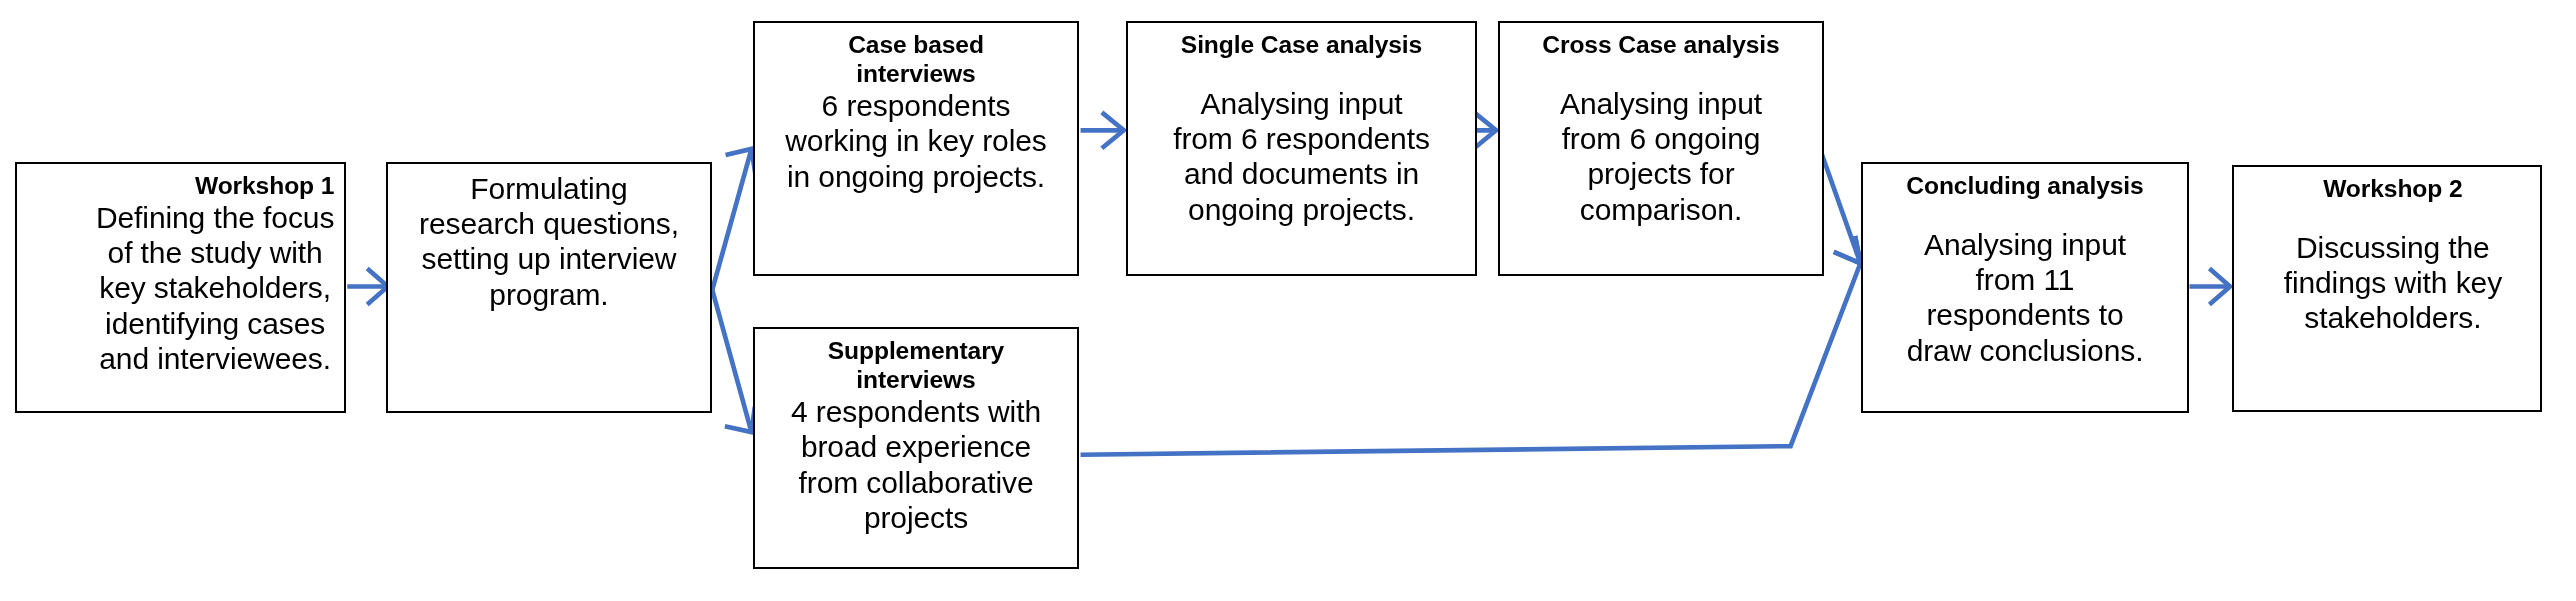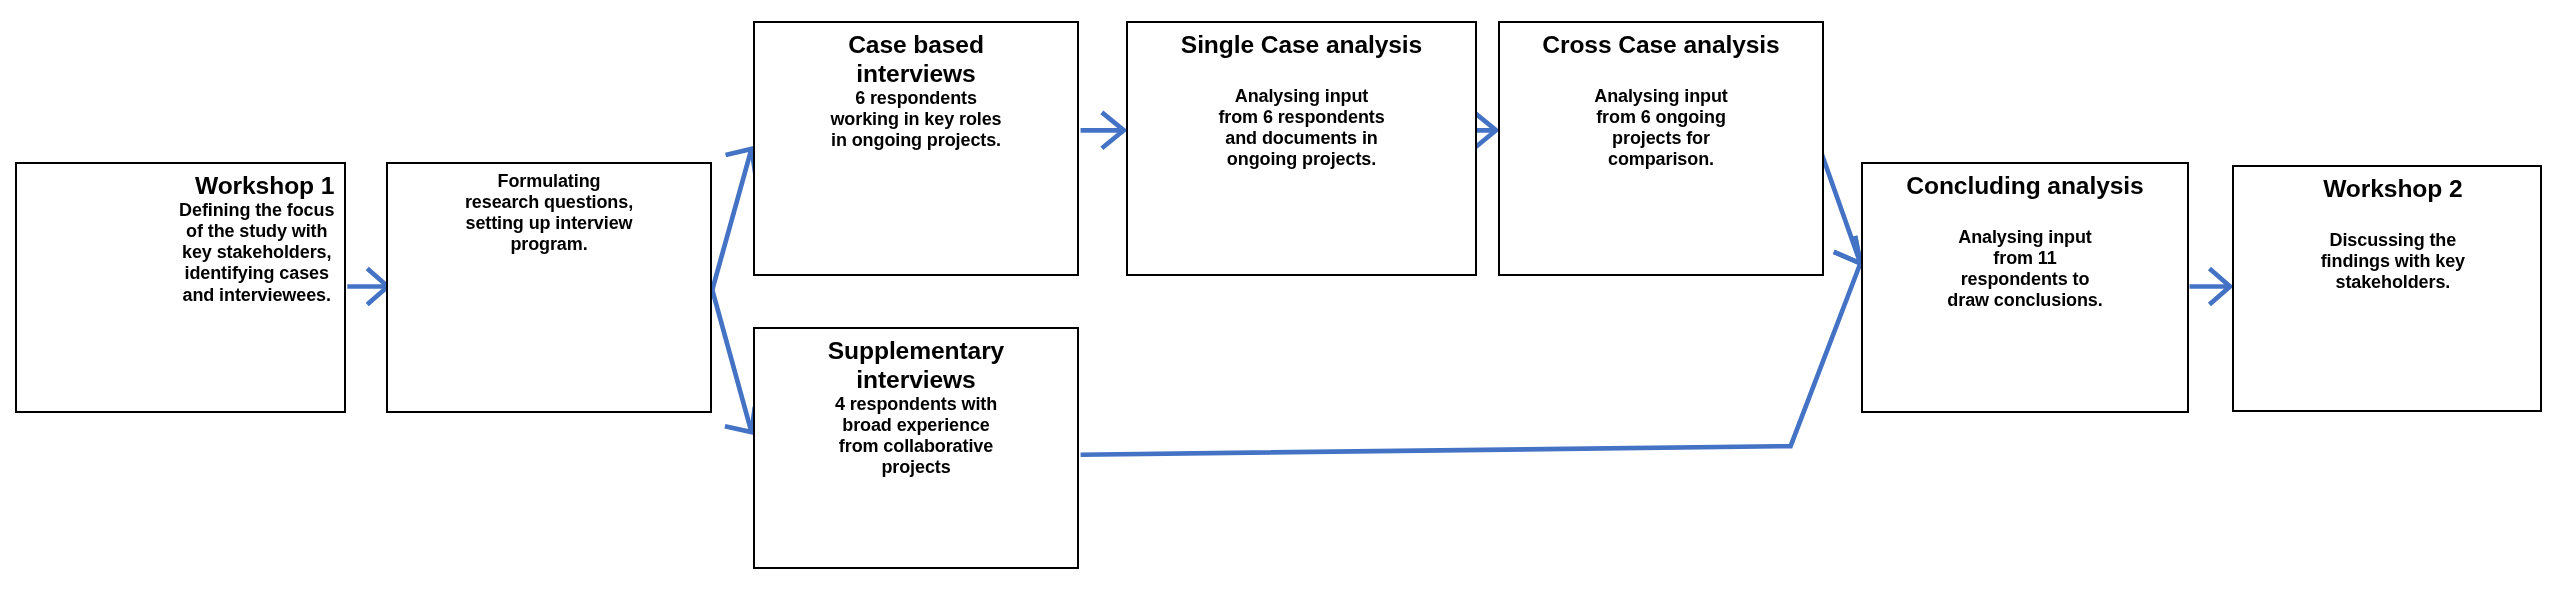--- a/index.html
+++ b/index.html
@@ -38,22 +38,22 @@
     z-index: 2;
   }
   .node .title {
     font-weight: bold;
     font-size: 24.6px;
     line-height: 1.18;
     letter-spacing: -0.1px;
     white-space: pre-line;
   }
   .node .body {
-    font-weight: bold;
-    font-size: 18px;
+    font-weight: normal;
+    font-size: 30px;
     line-height: 1.18;
     letter-spacing: -0.1px;
     white-space: pre-line;
   }
   .node .body.spaced {
     margin-top: 27px;
   }
 
   
   #node-workshop1      { left: 14.6px;   top: 162px; width: 331px; height: 251px; align-items: flex-end; }

